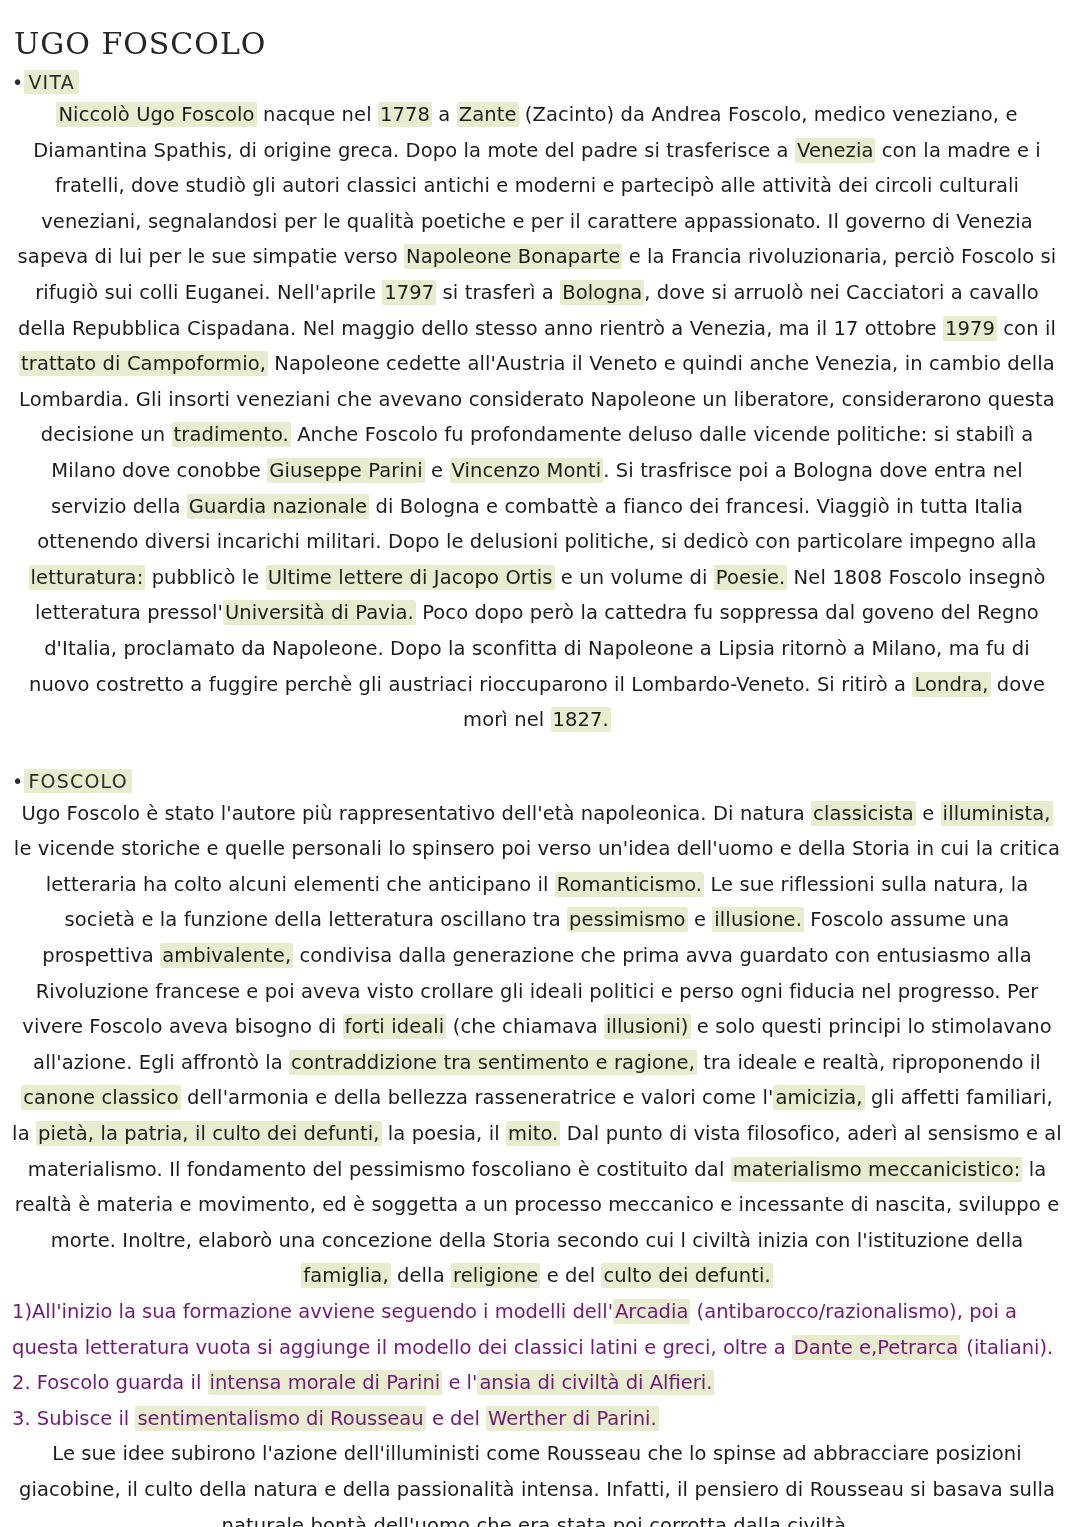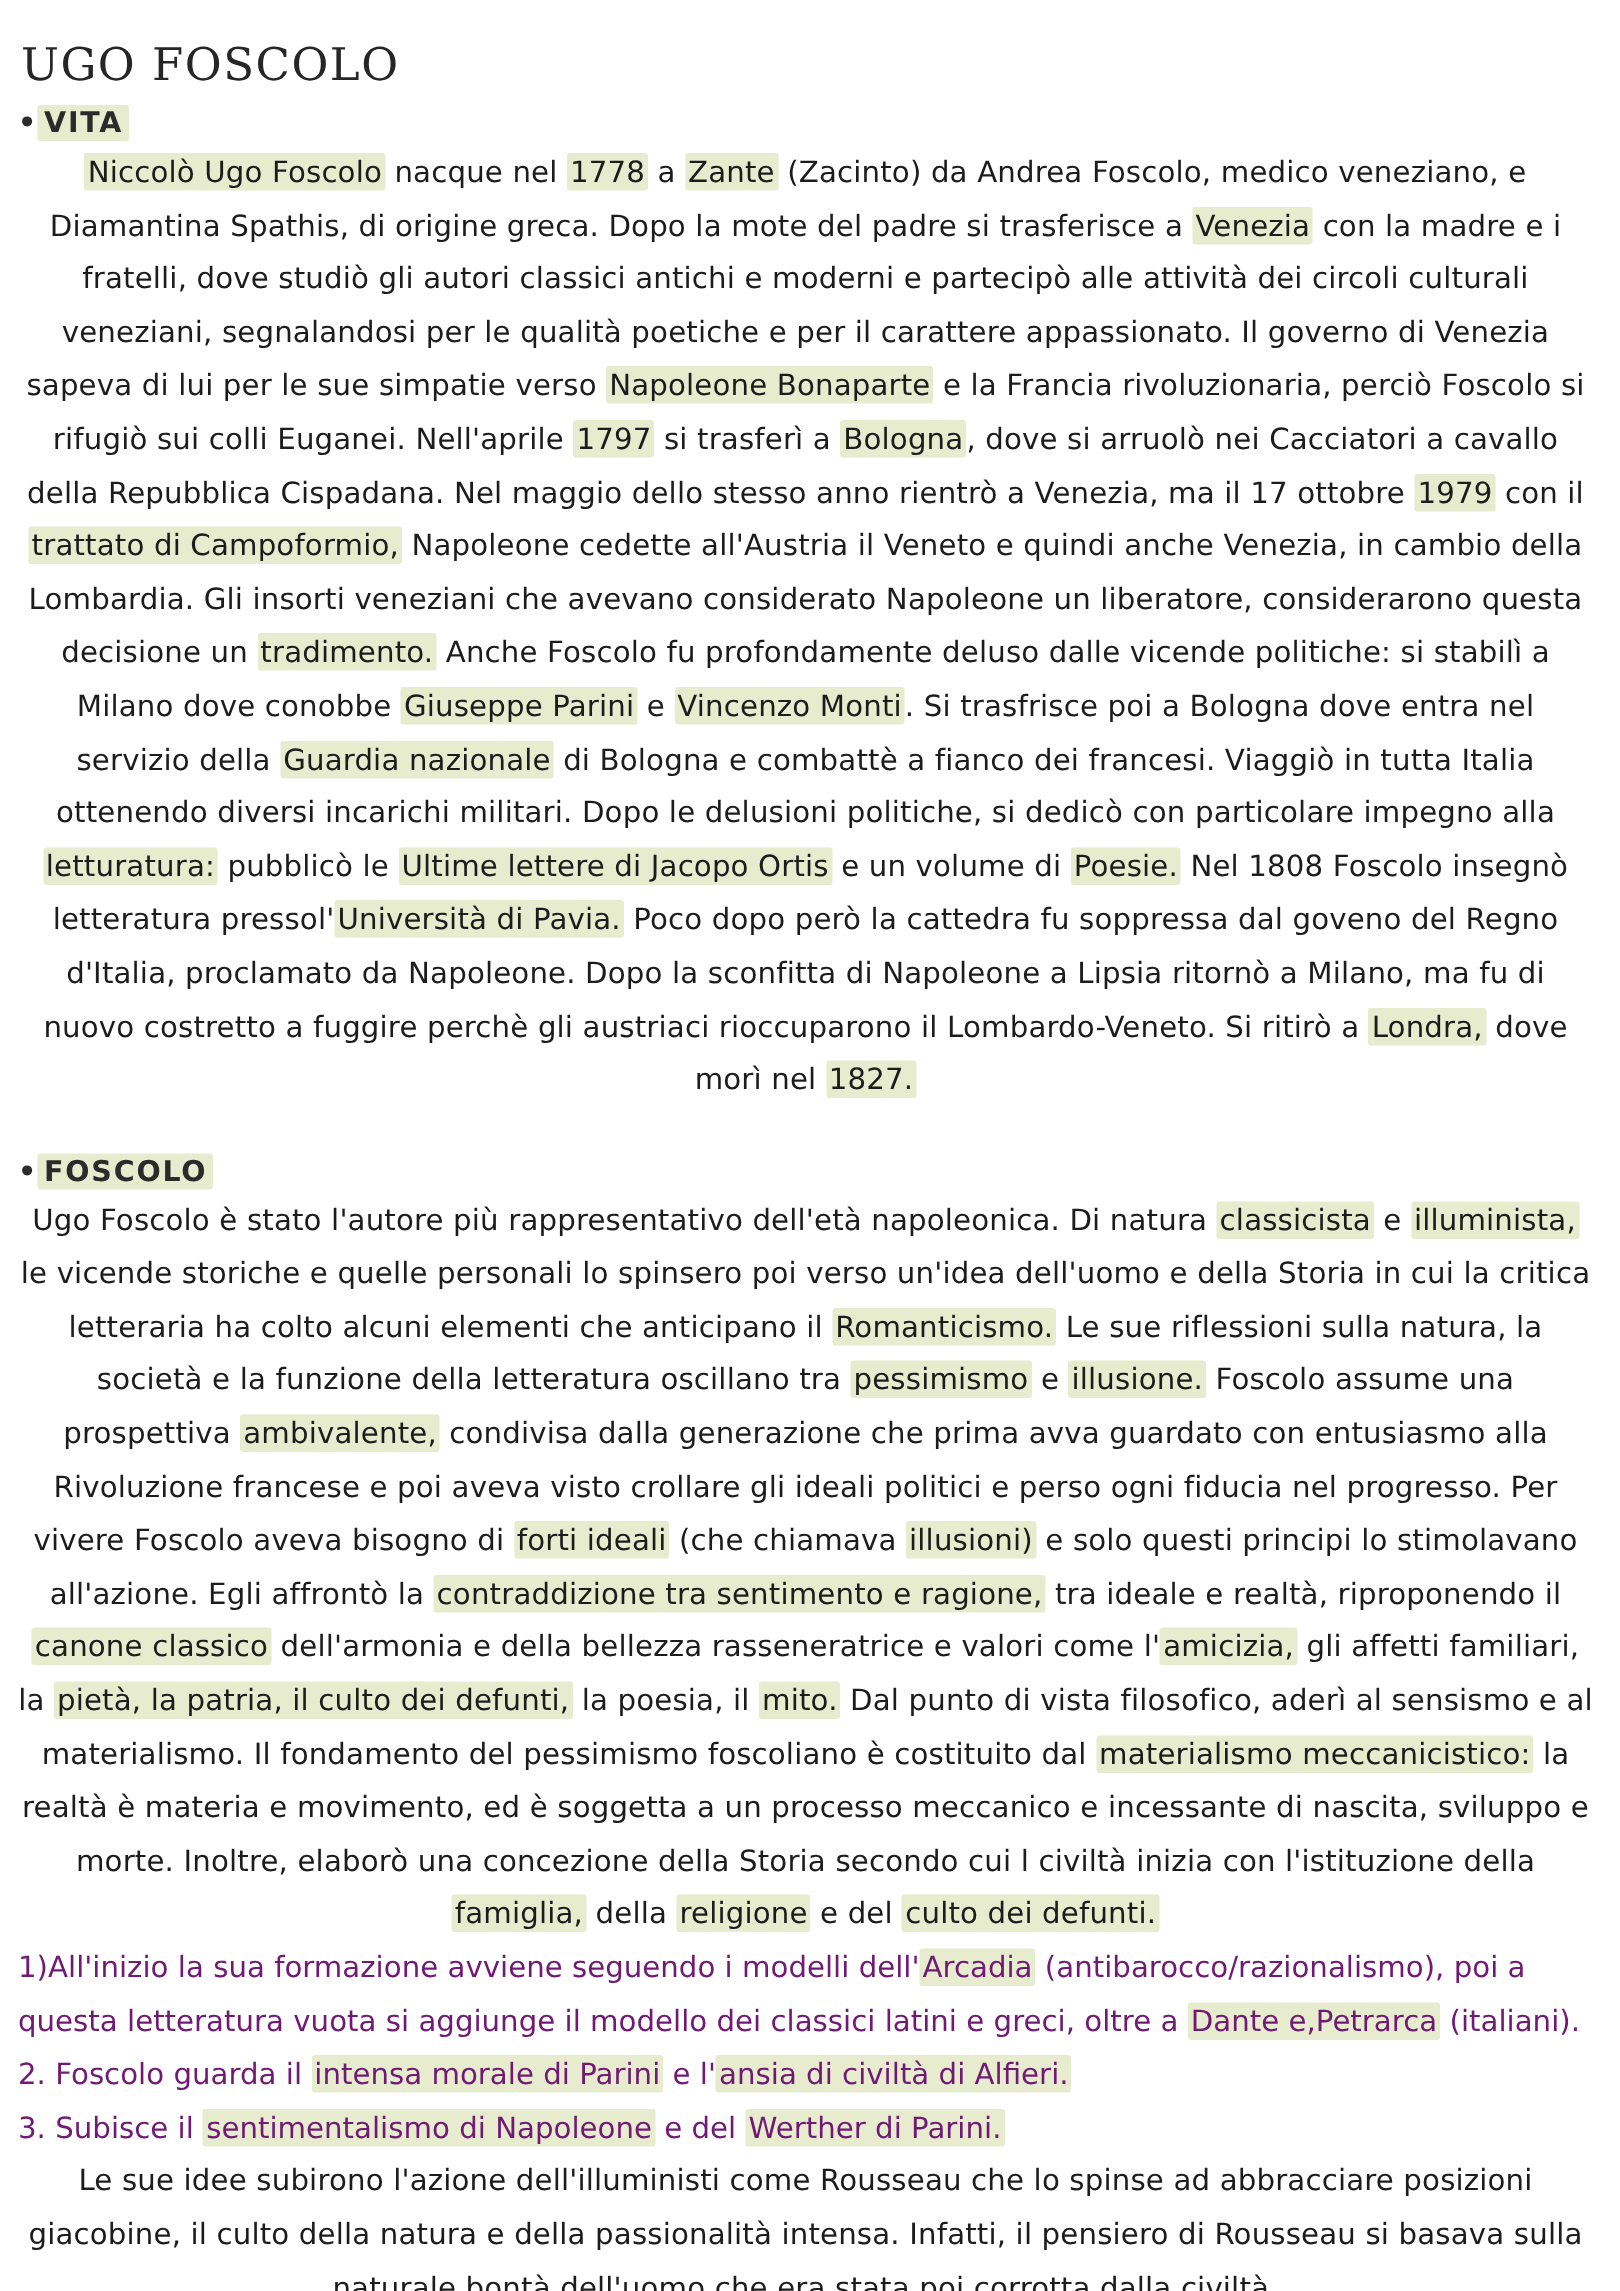--- a/index.html
+++ b/index.html
@@ -25,21 +25,20 @@
     color: #262626;
     margin: 16px 0 6px 4px;
     font-weight: 400;
   }
   .section-head {
     font-size: 19px;
     letter-spacing: 1.2px;
     color: #2b2b2b;
     margin: 4px 0 4px 2px;
     display: inline-block;
-    font-weight: bold;
   }
   .section-head .hl {
     padding: 1px 4px;
   }
   .body-text {
     font-size: 19.5px;
     line-height: 35.6px;
     color: #1c1c1c;
     letter-spacing: 0.1px;
     text-align: center;
@@ -77,17 +76,17 @@
     <p class="body-text"><span class="hl">Niccolò Ugo Foscolo</span> nacque nel <span class="hl">1778</span> a <span class="hl">Zante</span> (Zacinto) da Andrea Foscolo, medico veneziano, e Diamantina Spathis, di origine greca. Dopo la mote del padre si trasferisce a <span class="hl">Venezia</span> con la madre e i fratelli, dove studiò gli autori classici antichi e moderni e partecipò alle attività dei circoli culturali veneziani, segnalandosi per le qualità poetiche e per il carattere appassionato. Il governo di Venezia sapeva di lui per le sue simpatie verso <span class="hl">Napoleone Bonaparte</span> e la Francia rivoluzionaria, perciò Foscolo si rifugiò sui colli Euganei. Nell'aprile <span class="hl">1797</span> si trasferì a <span class="hl">Bologna</span>, dove si arruolò nei Cacciatori a cavallo della Repubblica Cispadana. Nel maggio dello stesso anno rientrò a Venezia, ma il 17 ottobre <span class="hl">1979</span> con il <span class="hl">trattato di Campoformio,</span> Napoleone cedette all'Austria il Veneto e quindi anche Venezia, in cambio della Lombardia. Gli insorti veneziani che avevano considerato Napoleone un liberatore, considerarono questa decisione un <span class="hl">tradimento.</span> Anche Foscolo fu profondamente deluso dalle vicende politiche: si stabilì a Milano dove conobbe <span class="hl">Giuseppe Parini</span> e <span class="hl">Vincenzo Monti</span>. Si trasfrisce poi a Bologna dove entra nel servizio della <span class="hl">Guardia nazionale</span> di Bologna e combattè a fianco dei francesi. Viaggiò in tutta Italia ottenendo diversi incarichi militari. Dopo le delusioni politiche, si dedicò con particolare impegno alla <span class="hl">letturatura:</span> pubblicò le <span class="hl">Ultime lettere di Jacopo Ortis</span> e un volume di <span class="hl">Poesie.</span> Nel 1808 Foscolo insegnò letteratura pressol'<span class="hl">Università di Pavia.</span> Poco dopo però la cattedra fu soppressa dal goveno del Regno d'Italia, proclamato da Napoleone. Dopo la sconfitta di Napoleone a Lipsia ritornò a Milano, ma fu di nuovo costretto a fuggire perchè gli austriaci rioccuparono il Lombardo-Veneto. Si ritirò a <span class="hl">Londra,</span> dove morì nel <span class="hl">1827.</span></p>
   </div>
 
   <div class="block-gap"></div>
 
   <div>
     <div class="section-head"><span class="bullet-dot">•</span><span class="hl">FOSCOLO</span></div>
     <p class="body-text">Ugo Foscolo è stato l'autore più rappresentativo dell'età napoleonica. Di natura <span class="hl">classicista</span> e <span class="hl">illuminista,</span> le vicende storiche e quelle personali lo spinsero poi verso un'idea dell'uomo e della Storia in cui la critica letteraria ha colto alcuni elementi che anticipano il <span class="hl">Romanticismo.</span> Le sue riflessioni sulla natura, la società e la funzione della letteratura oscillano tra <span class="hl">pessimismo</span> e <span class="hl">illusione.</span> Foscolo assume una prospettiva <span class="hl">ambivalente,</span> condivisa dalla generazione che prima avva guardato  con entusiasmo alla Rivoluzione francese e poi aveva visto crollare gli ideali politici e perso ogni fiducia nel progresso. Per vivere Foscolo aveva bisogno di <span class="hl">forti ideali</span> (che chiamava <span class="hl">illusioni)</span> e solo questi principi lo stimolavano all'azione. Egli affrontò la <span class="hl">contraddizione tra sentimento e ragione,</span> tra ideale e realtà, riproponendo il <span class="hl">canone classico</span> dell'armonia e della bellezza rasseneratrice e valori come l'<span class="hl">amicizia,</span> gli affetti familiari, la <span class="hl">pietà, la patria, il culto dei defunti,</span> la poesia, il <span class="hl">mito.</span> Dal punto di vista filosofico, aderì al sensismo e al materialismo. Il fondamento del pessimismo foscoliano è costituito dal <span class="hl">materialismo meccanicistico:</span> la realtà è materia e movimento, ed è soggetta a un processo meccanico e incessante di nascita, sviluppo e morte. Inoltre, elaborò una concezione della Storia secondo cui l civiltà inizia con l'istituzione della <span class="hl">famiglia,</span> della <span class="hl">religione</span> e del <span class="hl">culto dei defunti.</span></p>
     <p class="list-line">1)All'inizio la sua formazione avviene seguendo i modelli dell'<span class="hl">Arcadia</span> (antibarocco/razionalismo), poi a questa letteratura vuota si aggiunge il modello dei classici latini e greci, oltre a <span class="hl">Dante e,Petrarca</span> (italiani).</p>
     <p class="list-line">2. Foscolo guarda il <span class="hl">intensa morale di Parini</span> e l'<span class="hl">ansia di civiltà di Alfieri.</span></p>
-    <p class="list-line">3. Subisce il <span class="hl">sentimentalismo di Napoleone</span> e del <span class="hl">Werther di Parini.</span></p>
+    <p class="list-line">3. Subisce il <span class="hl">sentimentalismo di Rousseau</span> e del <span class="hl">Werther di Parini.</span></p>
     <p class="body-text">Le sue idee subirono l'azione dell'illuministi come Rousseau che lo spinse ad abbracciare posizioni giacobine, il culto della natura e della passionalità intensa. Infatti, il pensiero di Rousseau si basava sulla naturale bontà dell'uomo che era stata poi corrotta dalla civiltà.</p>
   </div>
 
 </div>
 
 </body></html>

